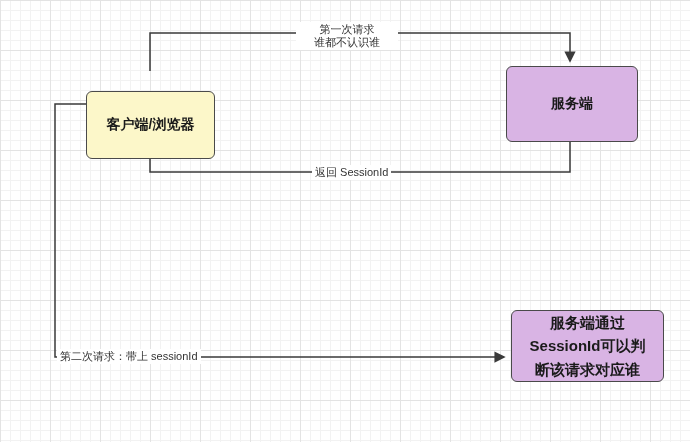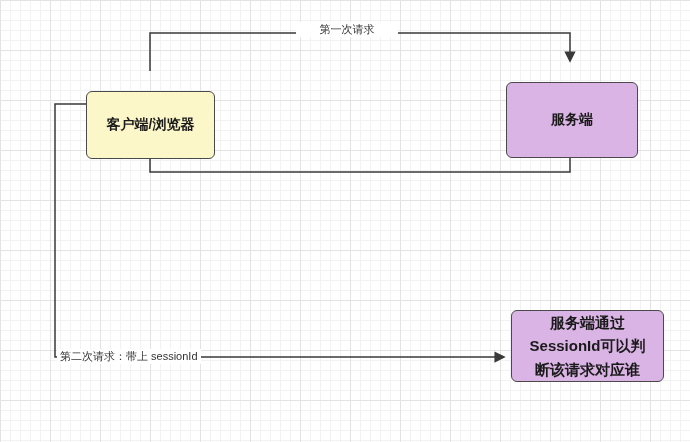--- a/index.html
+++ b/index.html
@@ -42,21 +42,20 @@
     width: 129px; height: 68px;
     background: var(--client-fill, #fcf7c9);
     font-size: 14px;
     margin-top: 20px;
   }
   .node-server {
     left: 506px; top: 66px;
     width: 132px; height: 76px;
     background: var(--server-fill, #d9b4e4);
     font-size: 14px;
-    margin-top: 16px;
   }
   .node-note {
     left: 511px; top: 310px;
     width: 153px; height: 72px;
     background: var(--server-fill, #d9b4e4);
     font-size: 15px;
     line-height: 1.55;
     text-align: center;
   }
   .node-note .node-label { white-space: pre-line; }
@@ -107,20 +106,24 @@
   </div>
 
   <div class="node node-note">
     <span class="node-label">服务端通过
 SessionId可以判
 断该请求对应谁</span>
   </div>
 
   <div class="edge-label edge-label-first">
     <span>第一次请求</span>
+    <span>谁都不认识谁</span>
   </div>
 
+  <div class="edge-label edge-label-return">
+    <span>返回 SessionId</span>
+  </div>
 
   <div class="edge-label edge-label-second">
     <span>第二次请求：带上 sessionId</span>
   </div>
 
 </div>
 
 </body></html>

